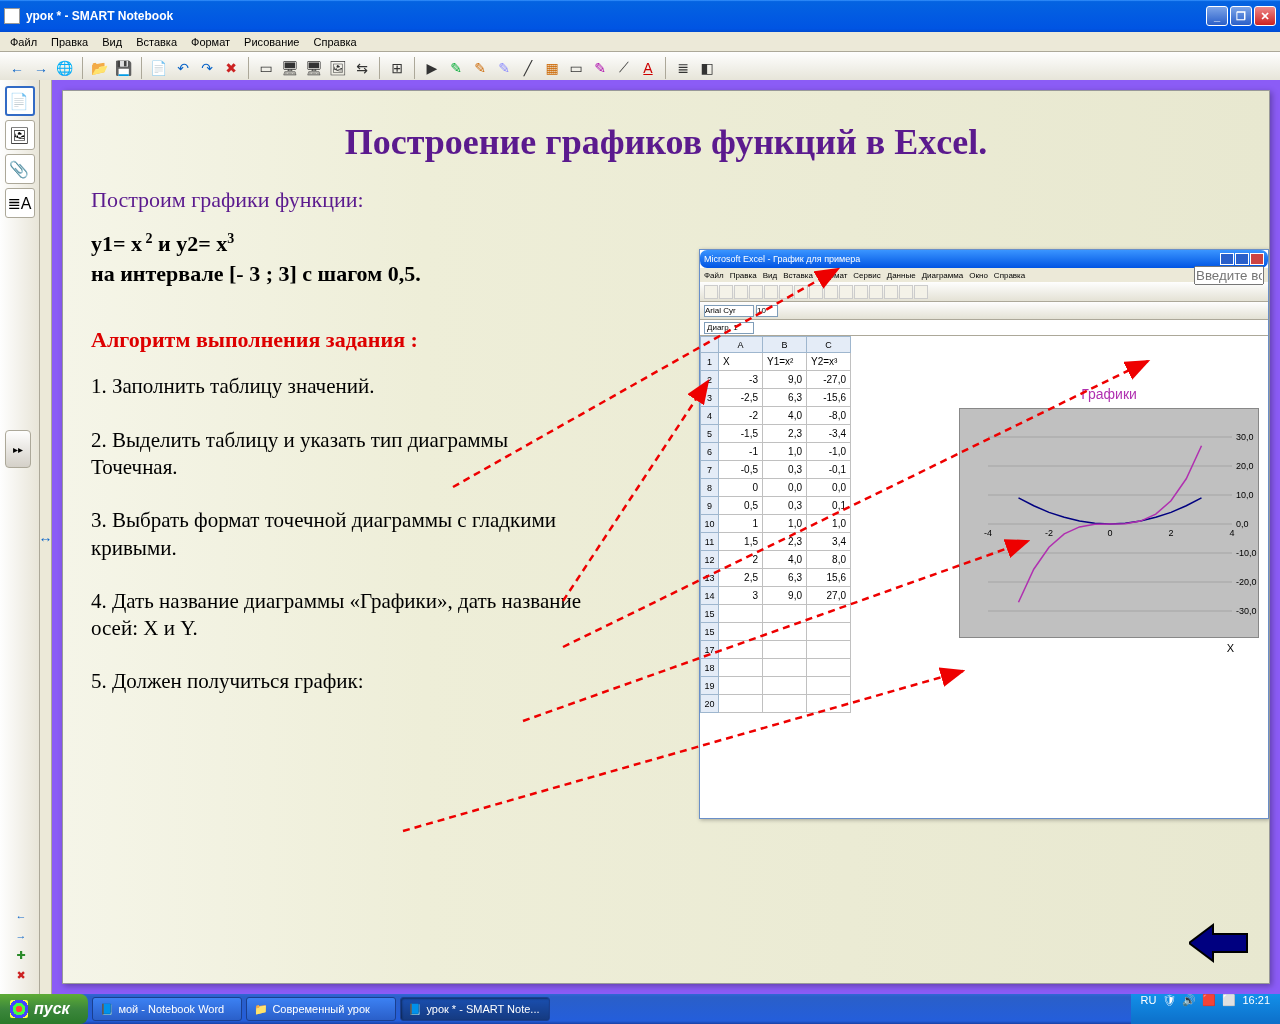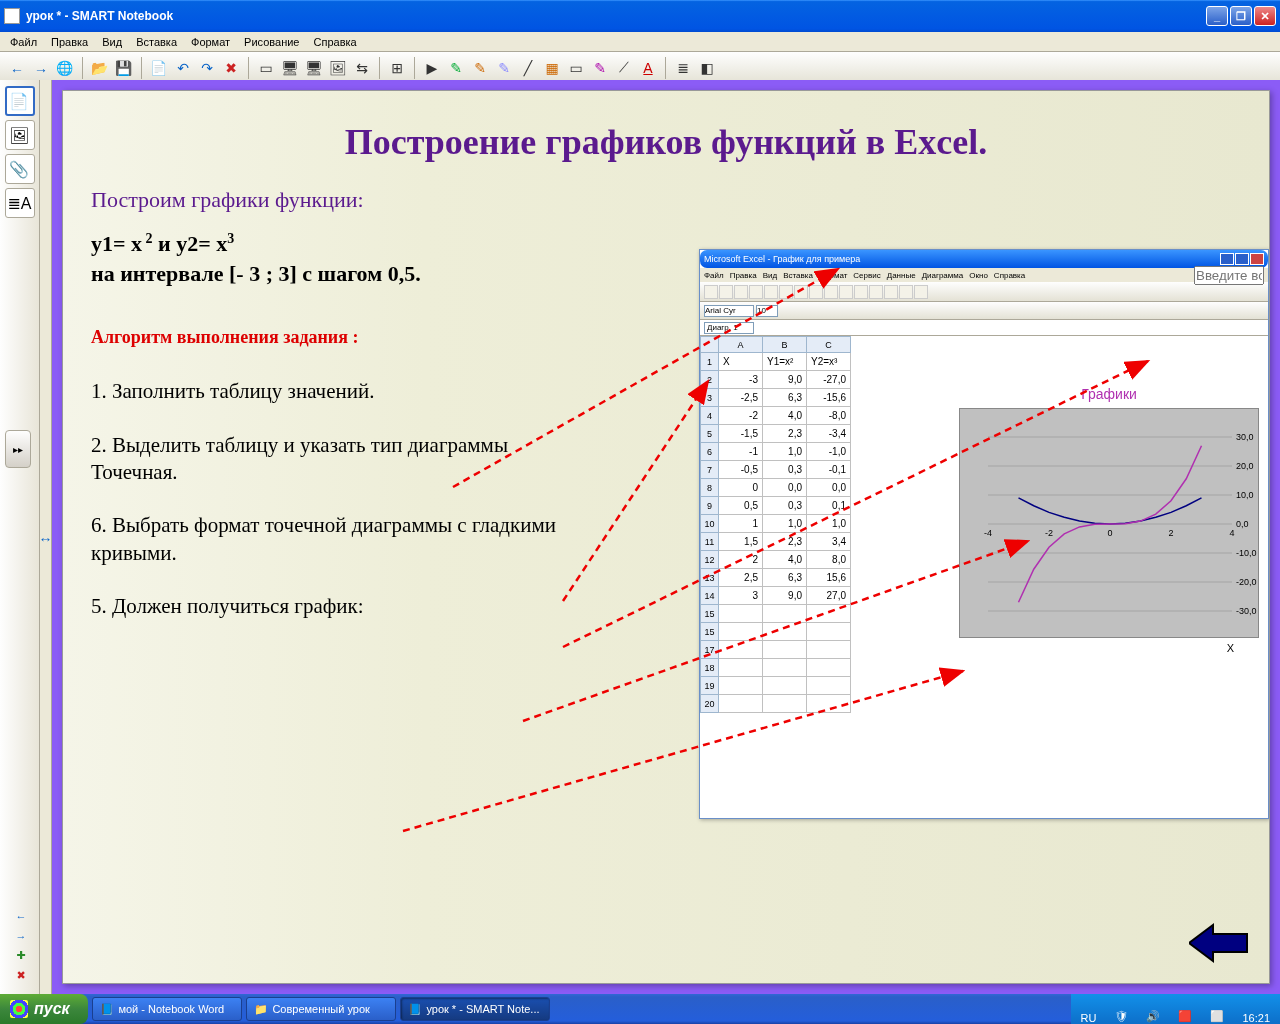--- a/index.html
+++ b/index.html
@@ -37,21 +37,21 @@
 
 .canvas { flex: 1; background: #8b5cf6; padding: 10px; position: relative; }
 .slide { width: 100%; height: 100%; background: linear-gradient(to right, #f5f5e8 0%, #eeeed8 30%, #e8e8d0 100%); border: 1px solid #999; box-shadow: 2px 2px 6px rgba(0,0,0,.3); padding: 30px 28px; position: relative; overflow: hidden; }
 
 
 .slide-title { font-family: 'Times New Roman', serif; font-size: 36px; font-weight: bold; color: #5b1a8e; text-align: center; margin-bottom: 24px; }
 .subtitle { font-family: 'Times New Roman', serif; font-size: 22px; color: #5b1a8e; margin-bottom: 18px; }
 .formula { font-family: 'Times New Roman', serif; font-size: 22px; font-weight: bold; color: #000; margin-bottom: 4px; }
 .formula sup { font-size: 14px; }
 .interval { font-family: 'Times New Roman', serif; font-size: 22px; font-weight: bold; color: #000; margin-bottom: 40px; }
-.algo-head { font-family: 'Times New Roman', serif; font-size: 18px; font-weight: bold; color: #d00; margin-bottom: 30px; }
+.algo-head { font-family: 'Times New Roman', serif; font-size: 22px; font-weight: bold; color: #d00; margin-bottom: 20px; }
 .step { font-family: 'Times New Roman', serif; font-size: 21px; color: #000; margin-bottom: 26px; max-width: 500px; line-height: 1.3; }
 .step1 .num, .step1 { font-weight: normal; }
 
 
 .excel { position: absolute; top: 158px; right: 0; width: 570px; height: 570px; background: #fff; border: 1px solid #6a8fc8; box-shadow: 1px 1px 4px rgba(0,0,0,.3); font-size: 9px; }
 .excel-title { height: 18px; background: linear-gradient(to bottom,#3a95ff,#0054e3); color: #fff; padding: 2px 4px; font-size: 9px; display: flex; align-items: center; border-radius: 7px; }
 .excel-title .et { flex: 1; }
 .excel-title .ebtn { width: 14px; height: 12px; background: #c44; border: 1px solid #fff; margin-left: 1px; }
 .excel-title .ebtn.m { background: #2a5fc9; }
 .excel-menu { height: 14px; background: #ece9d8; padding: 0 4px; font-size: 8px; display: flex; gap: 6px; align-items: center; }
@@ -80,21 +80,21 @@
 
 
 .annot { position: absolute; top: 0; left: 0; width: 100%; height: 100%; pointer-events: none; }
 
 
 .taskbar { position: absolute; bottom: 0; left: 0; right: 0; height: 30px; background: linear-gradient(to bottom,#3168d5 0%,#2a5fc9 10%,#245edb 90%,#1941a5 100%); display: flex; align-items: center; color: #fff; }
 .startbtn { height: 30px; background: linear-gradient(to bottom,#5eac36 0%,#3c873c 50%,#2b7a2b 100%); padding: 0 18px 0 10px; display: flex; align-items: center; font-weight: bold; font-style: italic; font-size: 16px; border-radius: 0 8px 8px 0; gap: 6px; }
 .startbtn::before { content: ""; width: 18px; height: 18px; background: radial-gradient(circle,#f44 0 25%,#4f4 25% 50%,#44f 50% 75%,#ff4 75% 100%); border-radius: 2px; }
 .taskitem { height: 24px; background: linear-gradient(to bottom,#3c81f3,#2a5fc9); border: 1px solid #1a3f8f; border-radius: 3px; margin-left: 4px; padding: 0 8px; display: flex; align-items: center; gap: 4px; font-size: 11px; min-width: 150px; }
 .taskitem.active { background: linear-gradient(to bottom,#1a4fb0,#153a80); box-shadow: inset 1px 1px 2px rgba(0,0,0,.4); }
-.tray { margin-left: auto; height: 30px; background: linear-gradient(to bottom,#1290e9,#0d6fc9); padding: 0 10px; display: flex; align-items: flex-end; gap: 18px; font-size: 11px; }
+.tray { margin-left: auto; height: 30px; background: linear-gradient(to bottom,#1290e9,#0d6fc9); padding: 0 10px; display: flex; align-items: flex-start; gap: 6px; font-size: 11px; }
 .tray .ti { width: 14px; height: 14px; }
 </style>
 </head>
 <body>
 
 <div class="titlebar">
   <div class="icon"></div>
   <div class="title">урок * - SMART Notebook</div>
   <div class="winbtns">
     <div class="winbtn">_</div>
@@ -161,21 +161,22 @@
   </div>
   <div class="canvas">
     <div class="slide">
       <div class="slide-title">Построение графиков функций  в Excel.</div>
       <div class="subtitle">Построим графики функции:</div>
       <div class="formula" id="formula">y1= x<sup> 2</sup> и y2= x<sup>3</sup></div>
       <div class="interval">на интервале [- 3 ; 3] с шагом 0,5.</div>
       <div class="algo-head">Алгоритм выполнения задания :</div>
       <div class="step step1">1. Заполнить таблицу значений.</div>
       <div class="step">2. Выделить таблицу и указать тип диаграммы Точечная.</div>
-      <div class="step">6. Выбрать формат точечной диаграммы с гладкими кривыми.</div>
+      <div class="step">3. Выбрать формат точечной диаграммы с гладкими кривыми.</div>
+      <div class="step">4. Дать название диаграммы «Графики», дать название осей: X и Y.</div>
       <div class="step">5. Должен получиться график:</div>
 
       <div class="excel">
         <div class="excel-title">
           <span class="et">Microsoft Excel - График для примера</span>
           <div class="ebtn m"></div>
           <div class="ebtn m"></div>
           <div class="ebtn"></div>
         </div>
         <div class="excel-menu">

